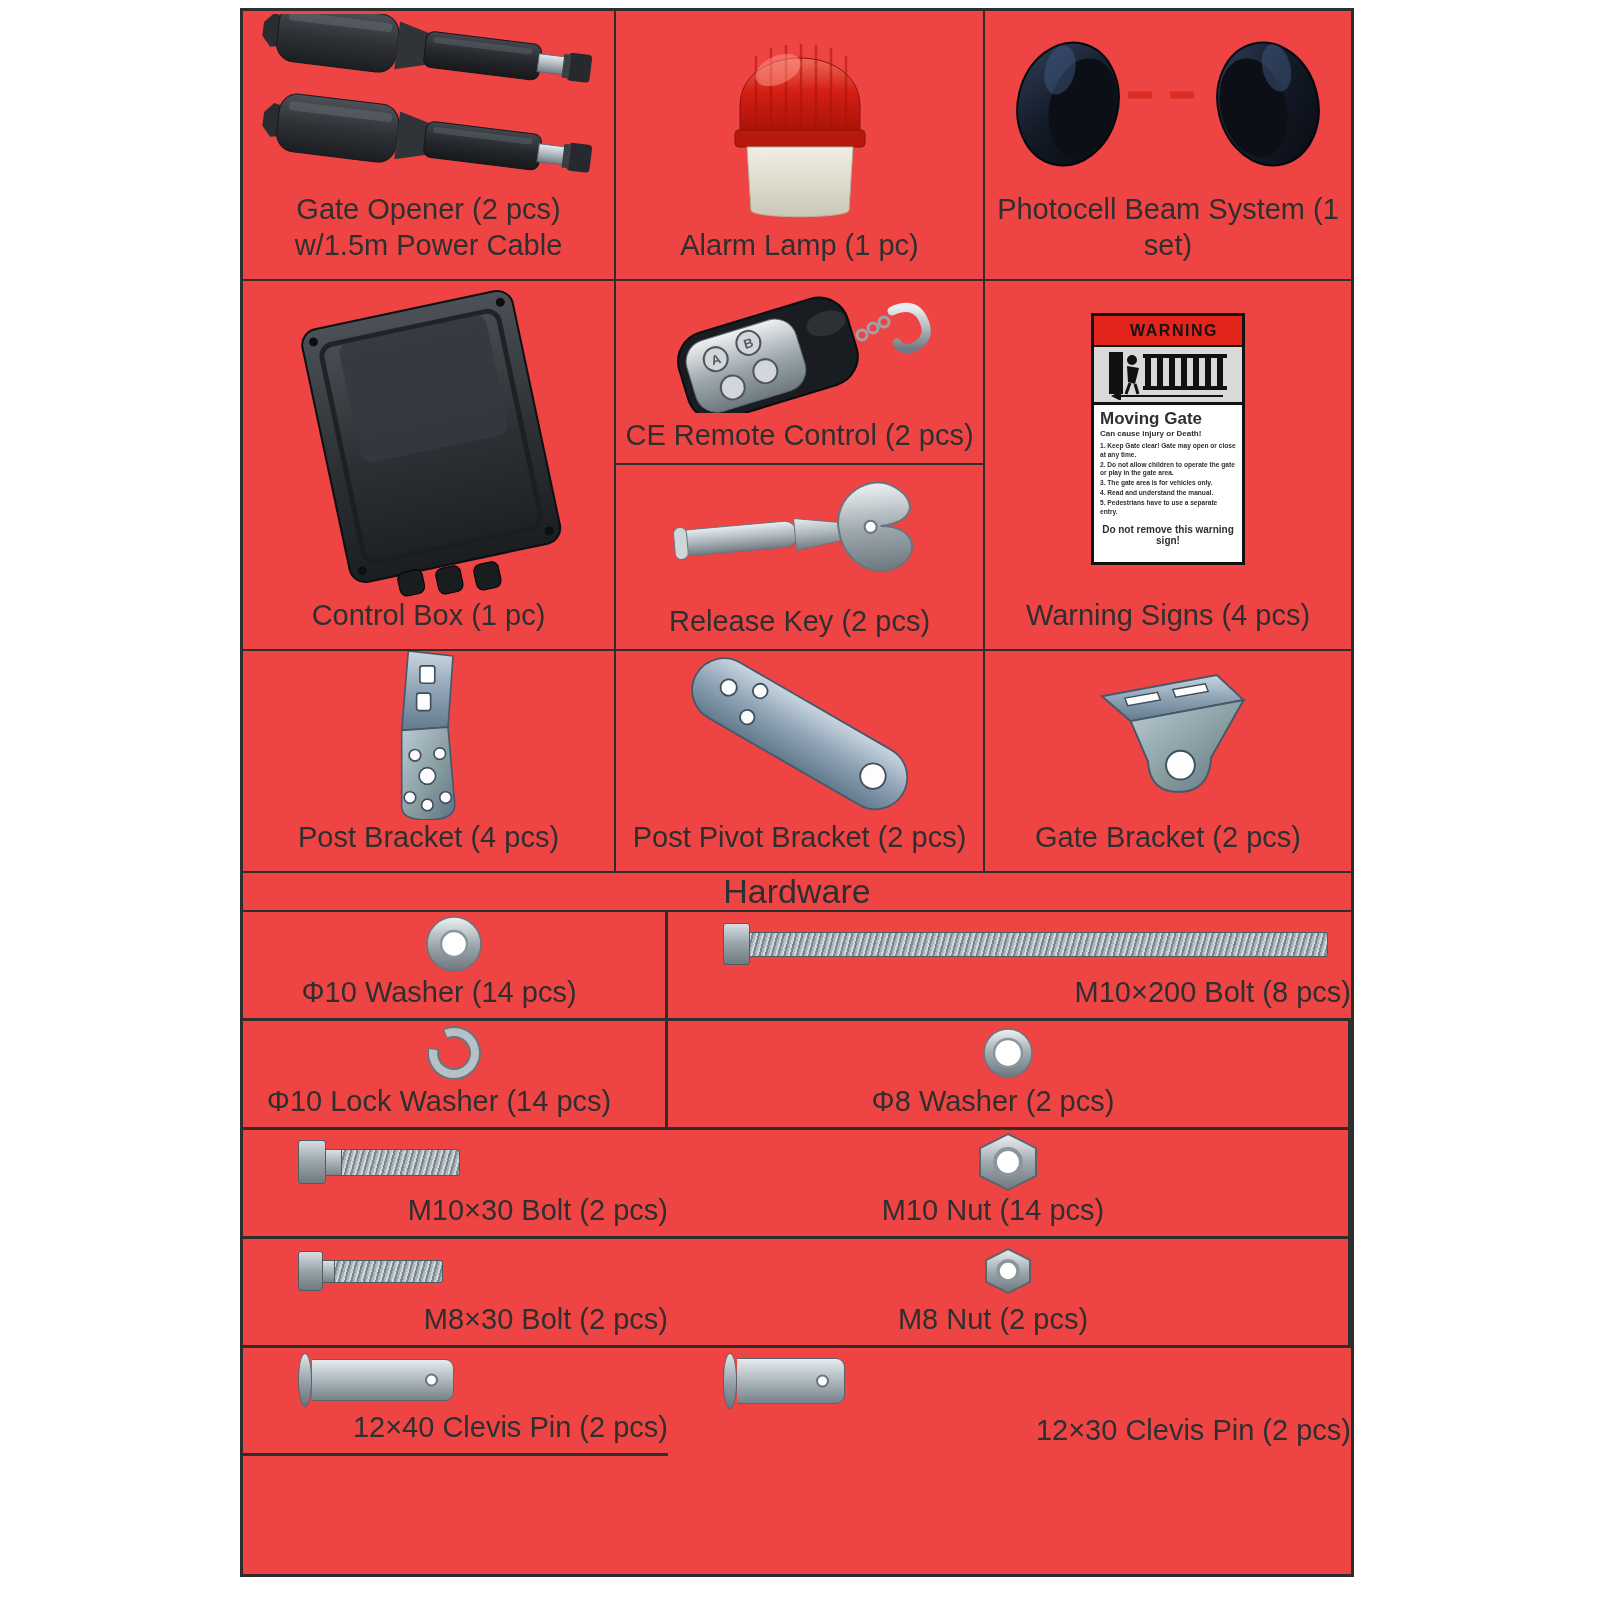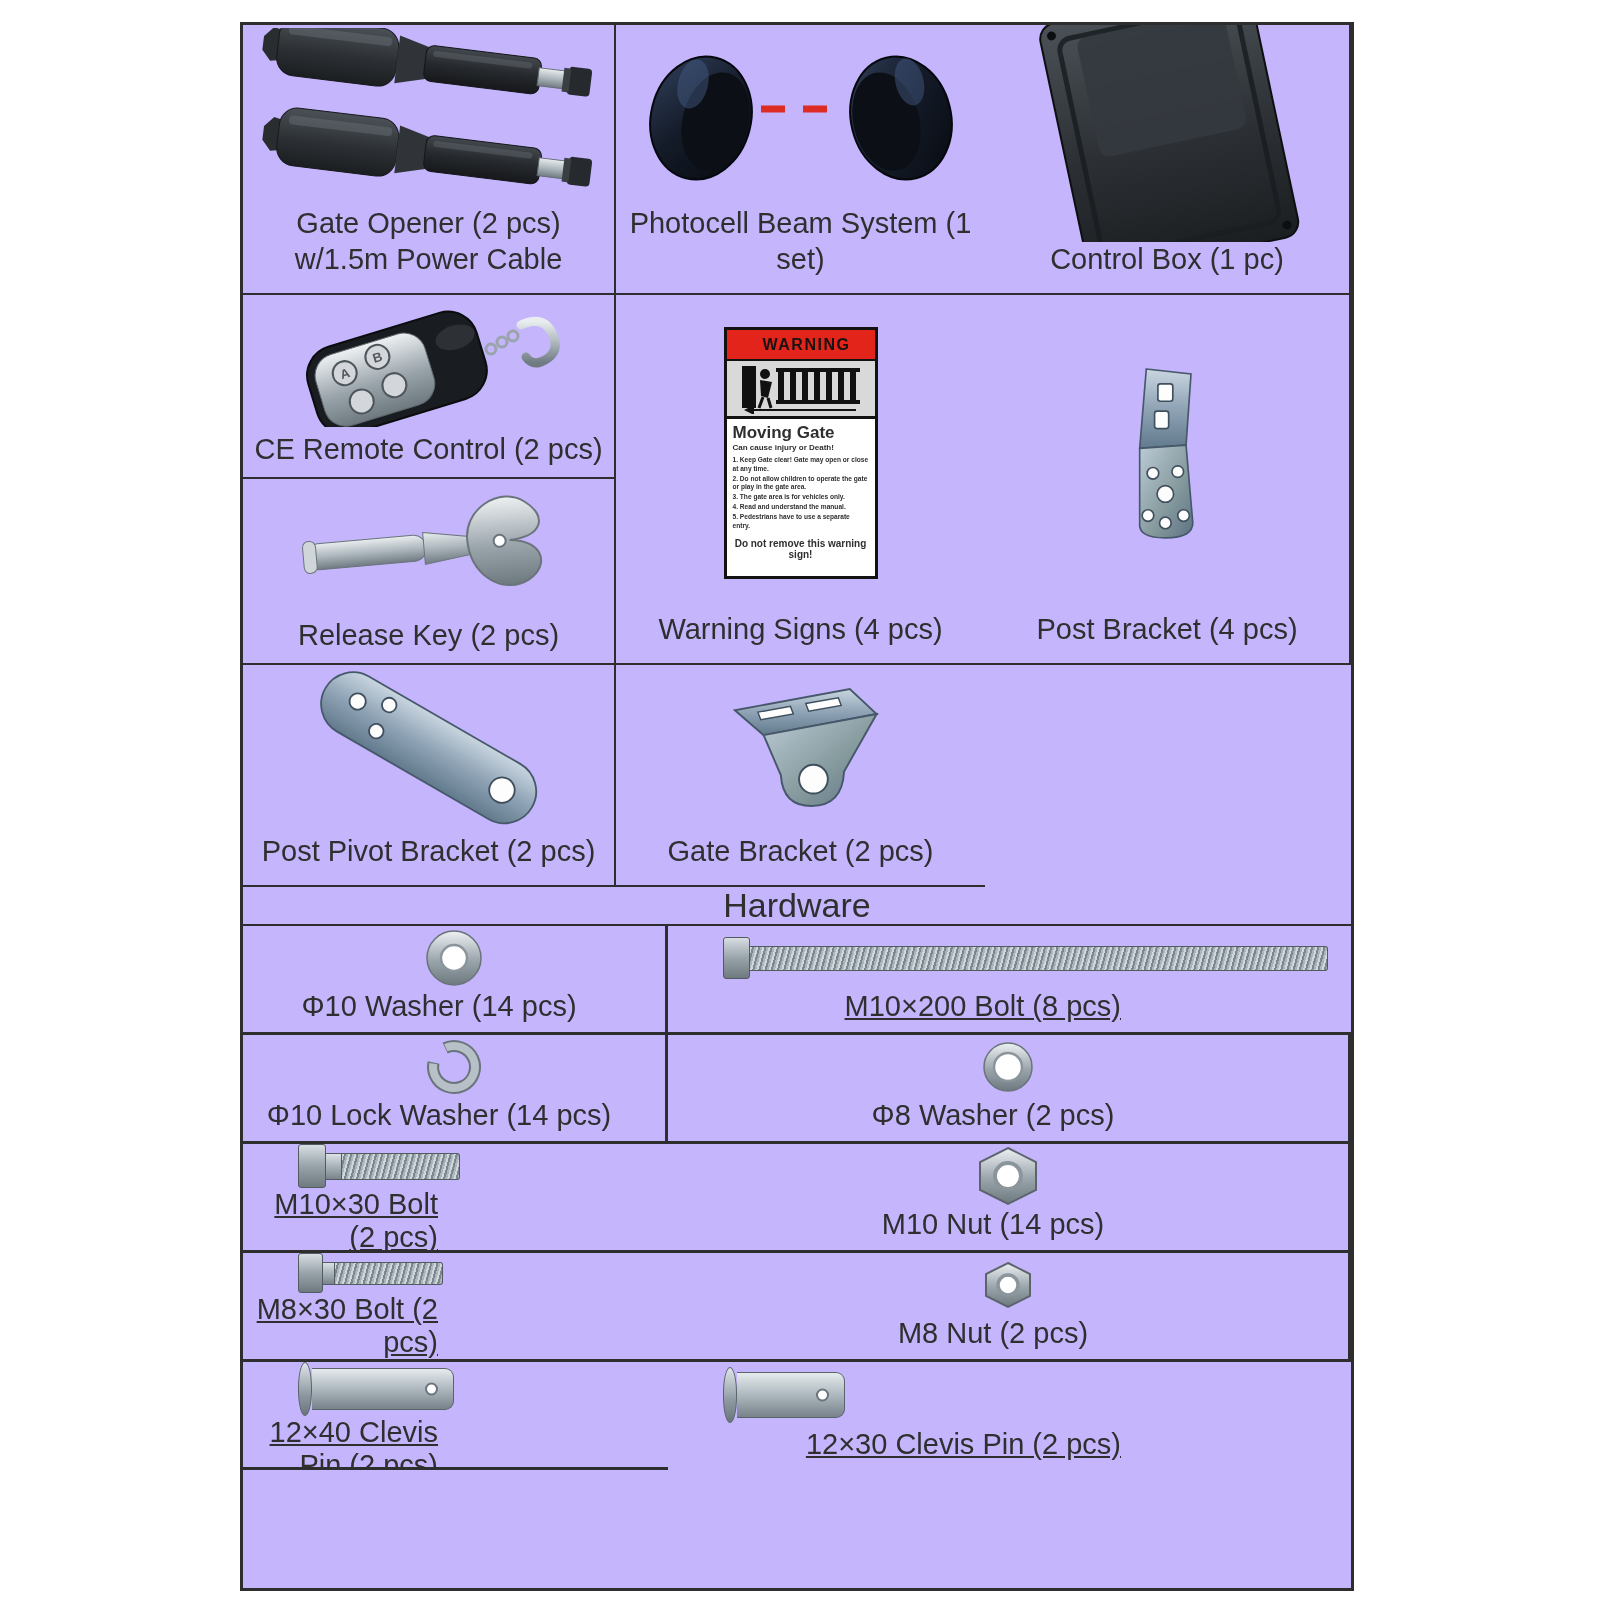--- a/index.html
+++ b/index.html
@@ -1,21 +1,21 @@
 <!DOCTYPE html>
 <html><head>
 <meta charset="utf-8">
 <style>
   :root{
     --line:#2e2e2e;
     --text:#2f2f2f;
   }
   html,body{margin:0;padding:0;background:#ffffff;}
   body{width:1600px;height:1600px;position:relative;font-family:"Liberation Sans", sans-serif;color:var(--text);}
-  .table{position:absolute;left:240px;top:22px;width:1114px;height:1569px;border:3px solid var(--line);box-sizing:border-box;background:#c4b5fd;}
+  .table{position:absolute;left:240px;top:8px;width:1114px;height:1569px;border:3px solid var(--line);box-sizing:border-box;background:#ef4444;}
   .table *{box-sizing:border-box;}
 
   
   .topgrid{display:grid;grid-template-columns:373px 369px 366px;grid-template-rows:270px 370px 222px;}
   .cell{border-right:2px solid var(--line);border-bottom:2px solid var(--line);display:flex;flex-direction:column;align-items:center;overflow:hidden;}
   .cell.lastcol{border-right:none;}
   .imgarea{flex:1;display:flex;align-items:center;justify-content:center;width:100%;overflow:hidden;}
   .caption{font-size:29px;line-height:1.22;text-align:center;white-space:pre-line;margin:0 4px 16px 4px;}
   .subwrap{display:flex;flex-direction:column;width:100%;height:100%;}
   .subcell{height:50%;display:flex;flex-direction:column;align-items:center;overflow:hidden;}
@@ -24,21 +24,21 @@
 
   
   .hw-header{height:39px;border-bottom:2px solid var(--line);display:flex;align-items:center;justify-content:center;font-size:34px;}
   .hwgrid{display:grid;grid-template-columns:425px 683px;grid-template-rows:109px 109px 109px 109px 108px 108px;}
   .hwcell{display:flex;flex-direction:column;align-items:center;border-bottom:3px solid var(--line);overflow:hidden;}
   .hwcell.left{border-right:3px solid var(--line);}
   .hwcell.botrow{border-bottom:none;}
   .hwimg{flex:1;display:flex;align-items:center;justify-content:center;width:100%;}
   .hwimg.start{justify-content:flex-start;padding-left:55px;}
   .hwlabel{font-size:29px;margin-bottom:9px;text-align:right;}
-  .hwcell.right .hwlabel{width:100%;padding-right:230px;text-decoration:underline;}
+  .hwcell.right .hwlabel{width:100%;}
   .hwcell.left .hwlabel{padding-right:30px;}
 
   
   .bolt{display:flex;align-items:center;}
   .bhead{background:linear-gradient(180deg,#d8dee2,#98a3aa 50%,#6f7980);border:1px solid #525b62;border-radius:3px;flex:none;}
   .bshank{background:linear-gradient(180deg,#dbe1e5,#a2adb4 55%,#79838b);border:1px solid #525b62;border-left:none;flex:none;}
   .bthread{background:repeating-linear-gradient(105deg,#cfd7db 0 2px,#7b868e 2px 4px,#aab4bb 4px 6px);border:1px solid #525b62;border-left:none;border-radius:0 3px 3px 0;flex:none;}
   .pin{display:flex;align-items:center;}
   .pin-flange{width:14px;background:linear-gradient(180deg,#dfe5e9,#8e9aa2 60%,#6a747b);border:1px solid #5a646b;border-radius:7px/26px;flex:none;}
   .pin-body{background:linear-gradient(180deg,#e6ebee,#a7b2b9 55%,#78828a);border:1px solid #5a646b;border-left:none;border-radius:0 9px 9px 0;position:relative;flex:none;}
@@ -127,20 +127,40 @@
             </g>
           </defs>
           <use href="#act" transform="translate(4,2) rotate(7 165 33)"></use>
           <use href="#act" transform="translate(4,92) rotate(7 165 33)"></use>
         </svg>
       </div>
       <div class="caption">Gate Opener (2 pcs)
 w/1.5m Power Cable</div>
     </div>
 
+    <div class="cell">
+      <div class="imgarea">
+        <svg width="180" height="210" viewBox="0 0 180 210">
+          <path d="M30,118 L30,92 C30,28 150,28 150,92 L150,118 Z" fill="url(#gDome)" stroke="#8c120a"></path>
+          <g stroke="#a81309" stroke-width="2.5" opacity="0.55">
+            <line x1="46" y1="42" x2="46" y2="114"></line>
+              <line x1="61" y1="34" x2="61" y2="114"></line>
+            <line x1="76" y1="31" x2="76" y2="114"></line>
+              <line x1="91" y1="30" x2="91" y2="114"></line>
+            <line x1="106" y1="31" x2="106" y2="114"></line>
+              <line x1="121" y1="34" x2="121" y2="114"></line>
+            <line x1="136" y1="42" x2="136" y2="114"></line>
+          </g>
+          <ellipse cx="68" cy="56" rx="24" ry="14" fill="#ff9488" opacity="0.5" transform="rotate(-24 68 56)"></ellipse>
+          <rect x="25" y="116" width="130" height="17" rx="4" fill="#b8190e" stroke="#8c120a"></rect>
+          <path d="M37,133 L143,133 L139,196 C139,205 41,205 41,196 Z" fill="url(#gBase)" stroke="#b5b1a0"></path>
+        </svg>
+      </div>
+      <div class="caption">Alarm Lamp (1 pc)</div>
+    </div>
 
     <div class="cell lastcol">
       <div class="imgarea">
         <svg width="340" height="186" viewBox="0 0 340 186">
           <g transform="rotate(14 70 95)">
             <ellipse cx="70" cy="95" rx="50" ry="62" fill="url(#gNavy)" stroke="#06080d" stroke-width="2"></ellipse>
             <ellipse cx="85" cy="95" rx="33" ry="50" fill="#0c1016"></ellipse>
             <ellipse cx="54" cy="64" rx="15" ry="25" fill="#46608a" opacity="0.45"></ellipse>
           </g>
           <g transform="rotate(-14 270 95)">

